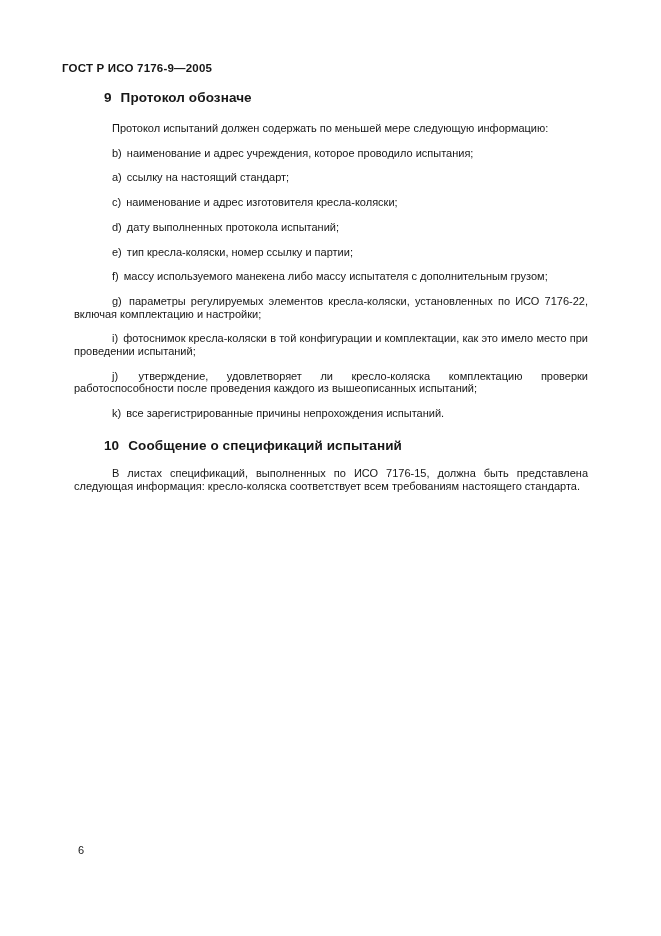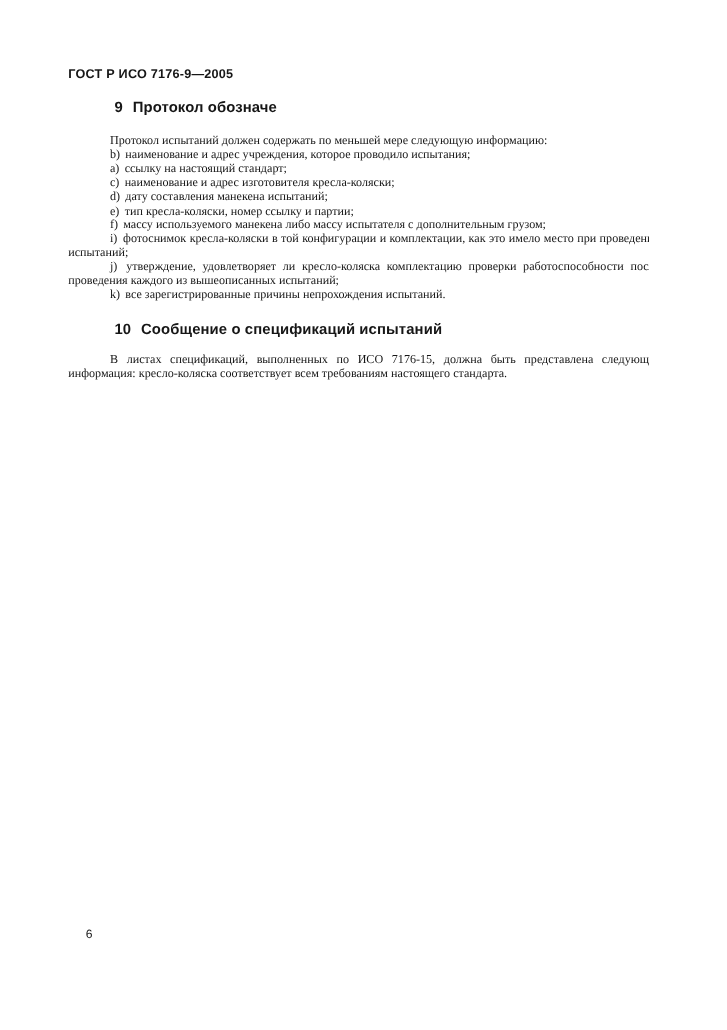--- a/index.html
+++ b/index.html
@@ -41,24 +41,23 @@
   }
   h2.section-heading .sec-num {
     margin-right: 9px;
   }
   h2.section-10 {
     margin: 18px 0 14px 0;
   }
   p.body-par {
     font-size: 11px;
     line-height: 12.7px;
-    margin: 0;
+    margin: 12px;
     text-indent: 38px;
     text-align: justify;
-    font-family: Liberation Serif, serif;
   }
   p.body-par .li-marker {
     padding-right: 2px;
   }
   .page-number {
     position: absolute;
     left: 78px;
     top: 844px;
     font-size: 11px;
   }
@@ -72,23 +71,24 @@
 
   <div class="content">
 
     <h2 class="section-heading"><span class="sec-num">9</span><span>Протокол обозначе</span></h2>
 
     <p class="body-par">Протокол испытаний должен содержать по меньшей мере следующую информацию:</p>
 
     <p class="body-par"><span class="li-marker">b)</span> <span>наименование и адрес учреждения, которое проводило испытания;</span></p>
     <p class="body-par"><span class="li-marker">a)</span> <span>ссылку на настоящий стандарт;</span></p>
     <p class="body-par"><span class="li-marker">c)</span> <span>наименование и адрес изготовителя кресла-коляски;</span></p>
-    <p class="body-par"><span class="li-marker">d)</span> <span>дату составления манекена испытаний;</span></p>
+    <p class="body-par"><span class="li-marker">d)</span> <span>дату выполненных протокола испытаний;</span></p>
     <p class="body-par"><span class="li-marker">e)</span> <span>тип кресла-коляски, номер ссылку и партии;</span></p>
     <p class="body-par"><span class="li-marker">f)</span> <span>массу используемого манекена либо массу испытателя с дополнительным грузом;</span></p>
+    <p class="body-par"><span class="li-marker">g)</span> <span>параметры регулируемых элементов кресла-коляски, установленных по ИСО 7176-22, включая комплектацию и настройки;</span></p>
     <p class="body-par"><span class="li-marker">i)</span> <span>фотоснимок кресла-коляски в той конфигурации и комплектации, как это имело место при про­ведении испытаний;</span></p>
     <p class="body-par"><span class="li-marker">j)</span> <span>утверждение, удовлетворяет ли кресло-коляска комплектацию проверки работоспособности после проведения каждого из вышеописанных испытаний;</span></p>
     <p class="body-par"><span class="li-marker">k)</span> <span>все зарегистрированные причины непрохождения испытаний.</span></p>
 
     <h2 class="section-heading section-10"><span class="sec-num">10</span><span>Сообщение о спецификаций испытаний</span></h2>
 
     <p class="body-par">В листах спецификаций, выполненных по ИСО 7176-15, должна быть представлена следующая информация: кресло-коляска соответствует всем требованиям настоящего стандарта.</p>
 
   </div>
 

